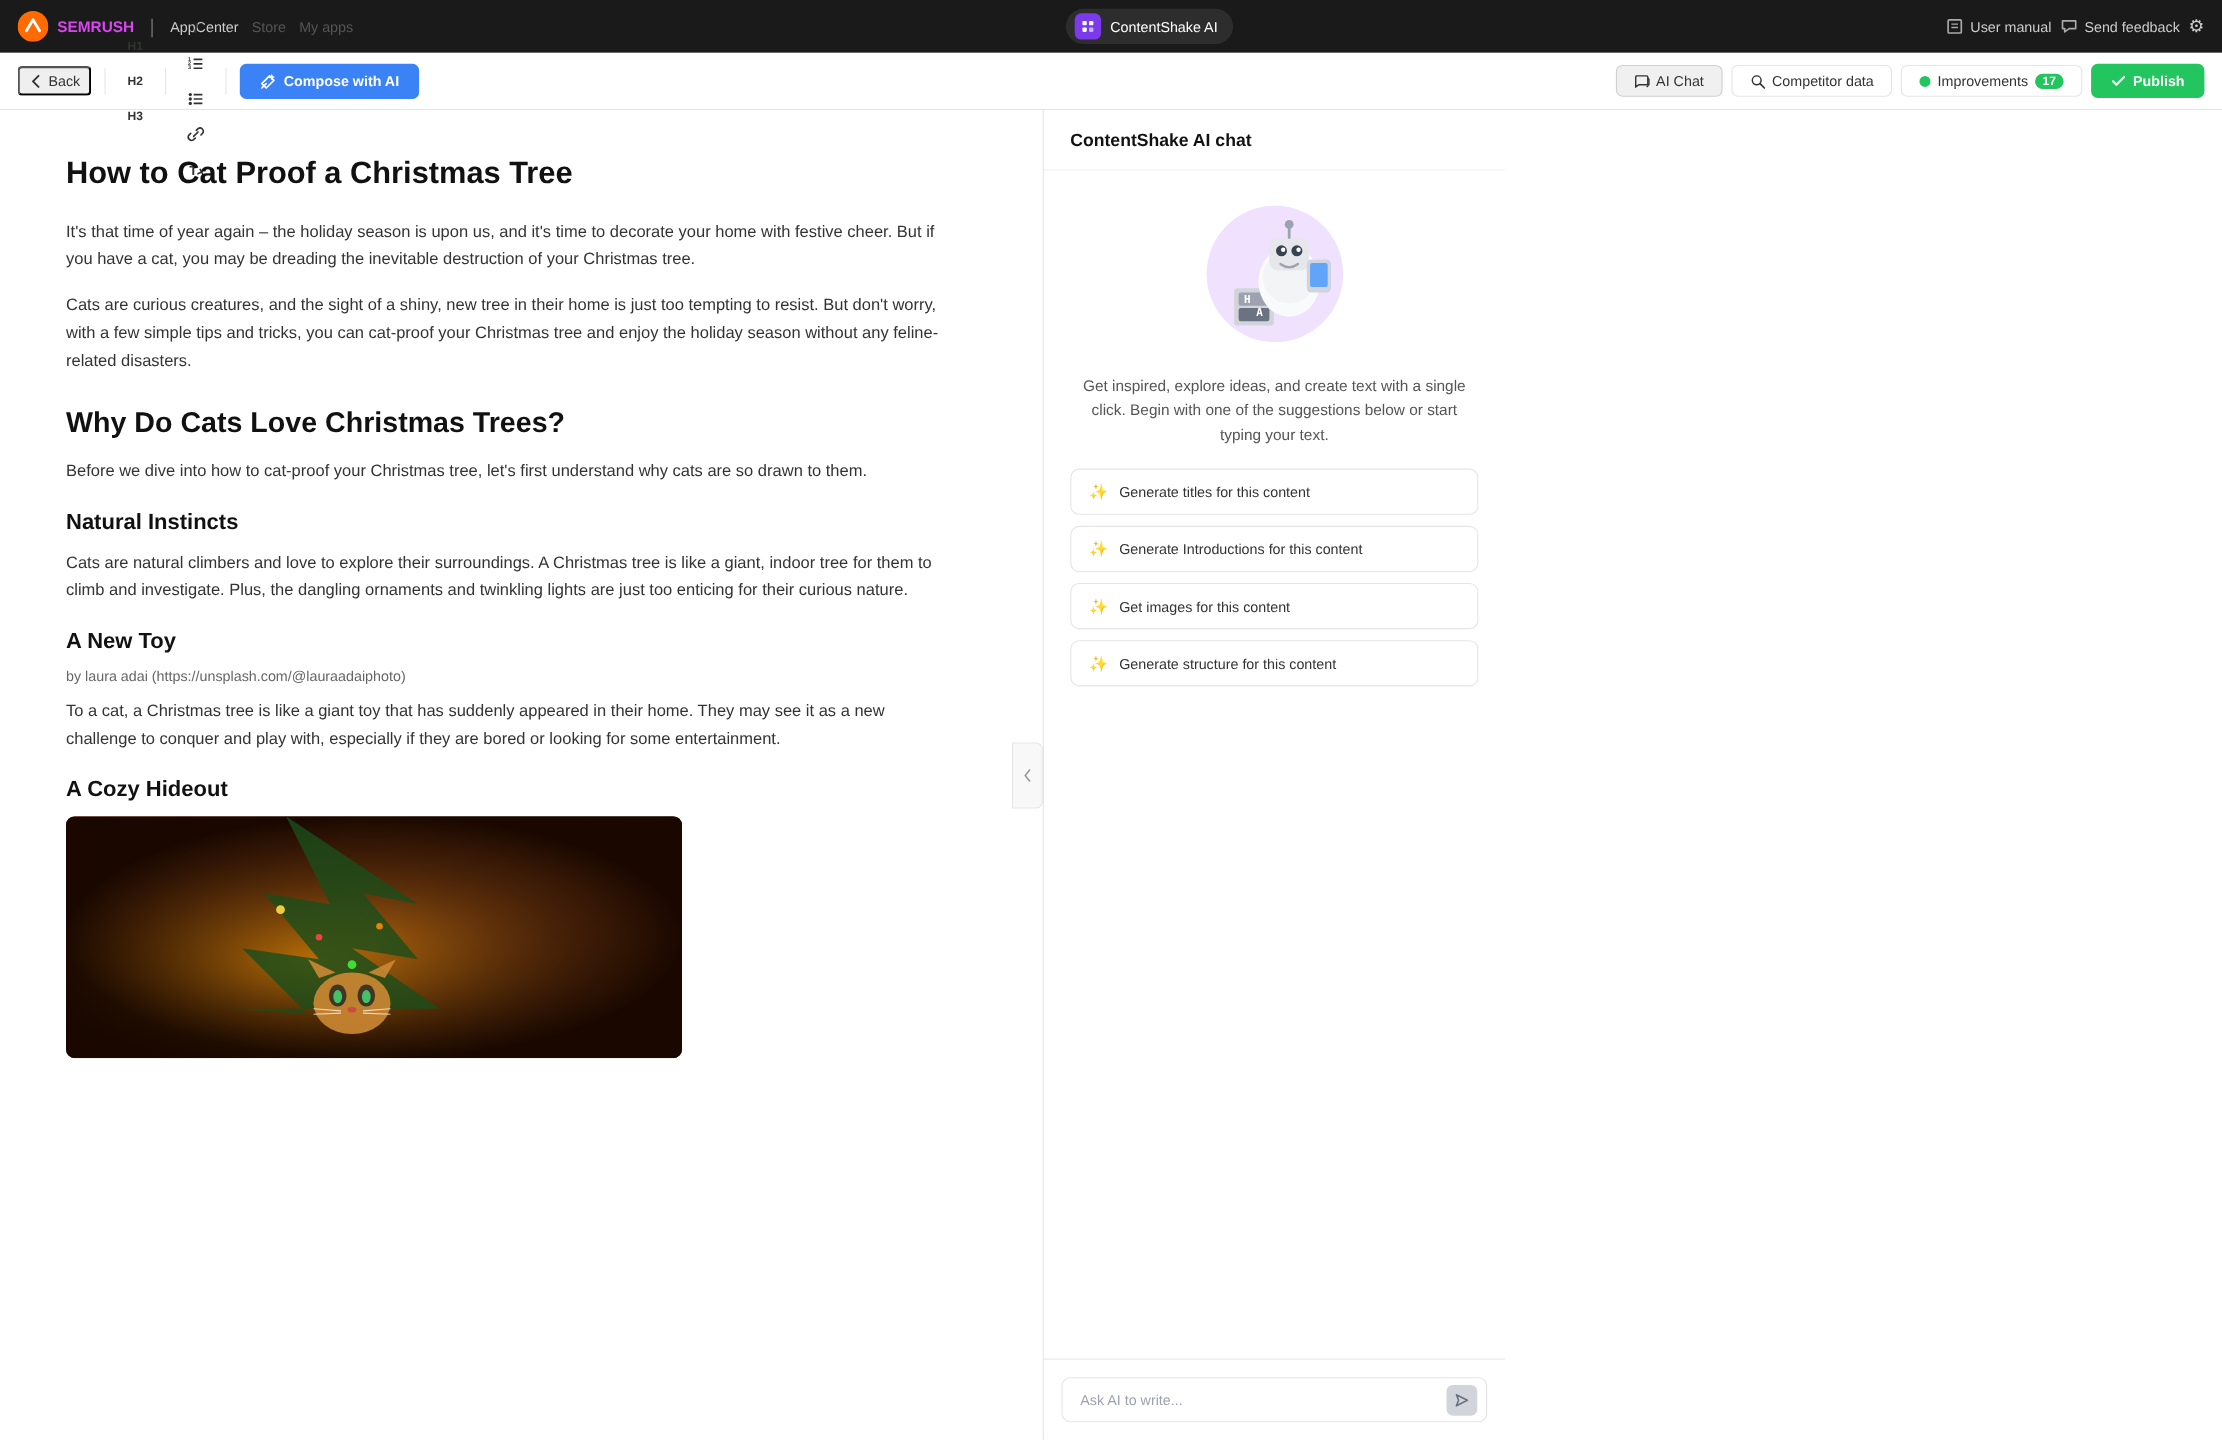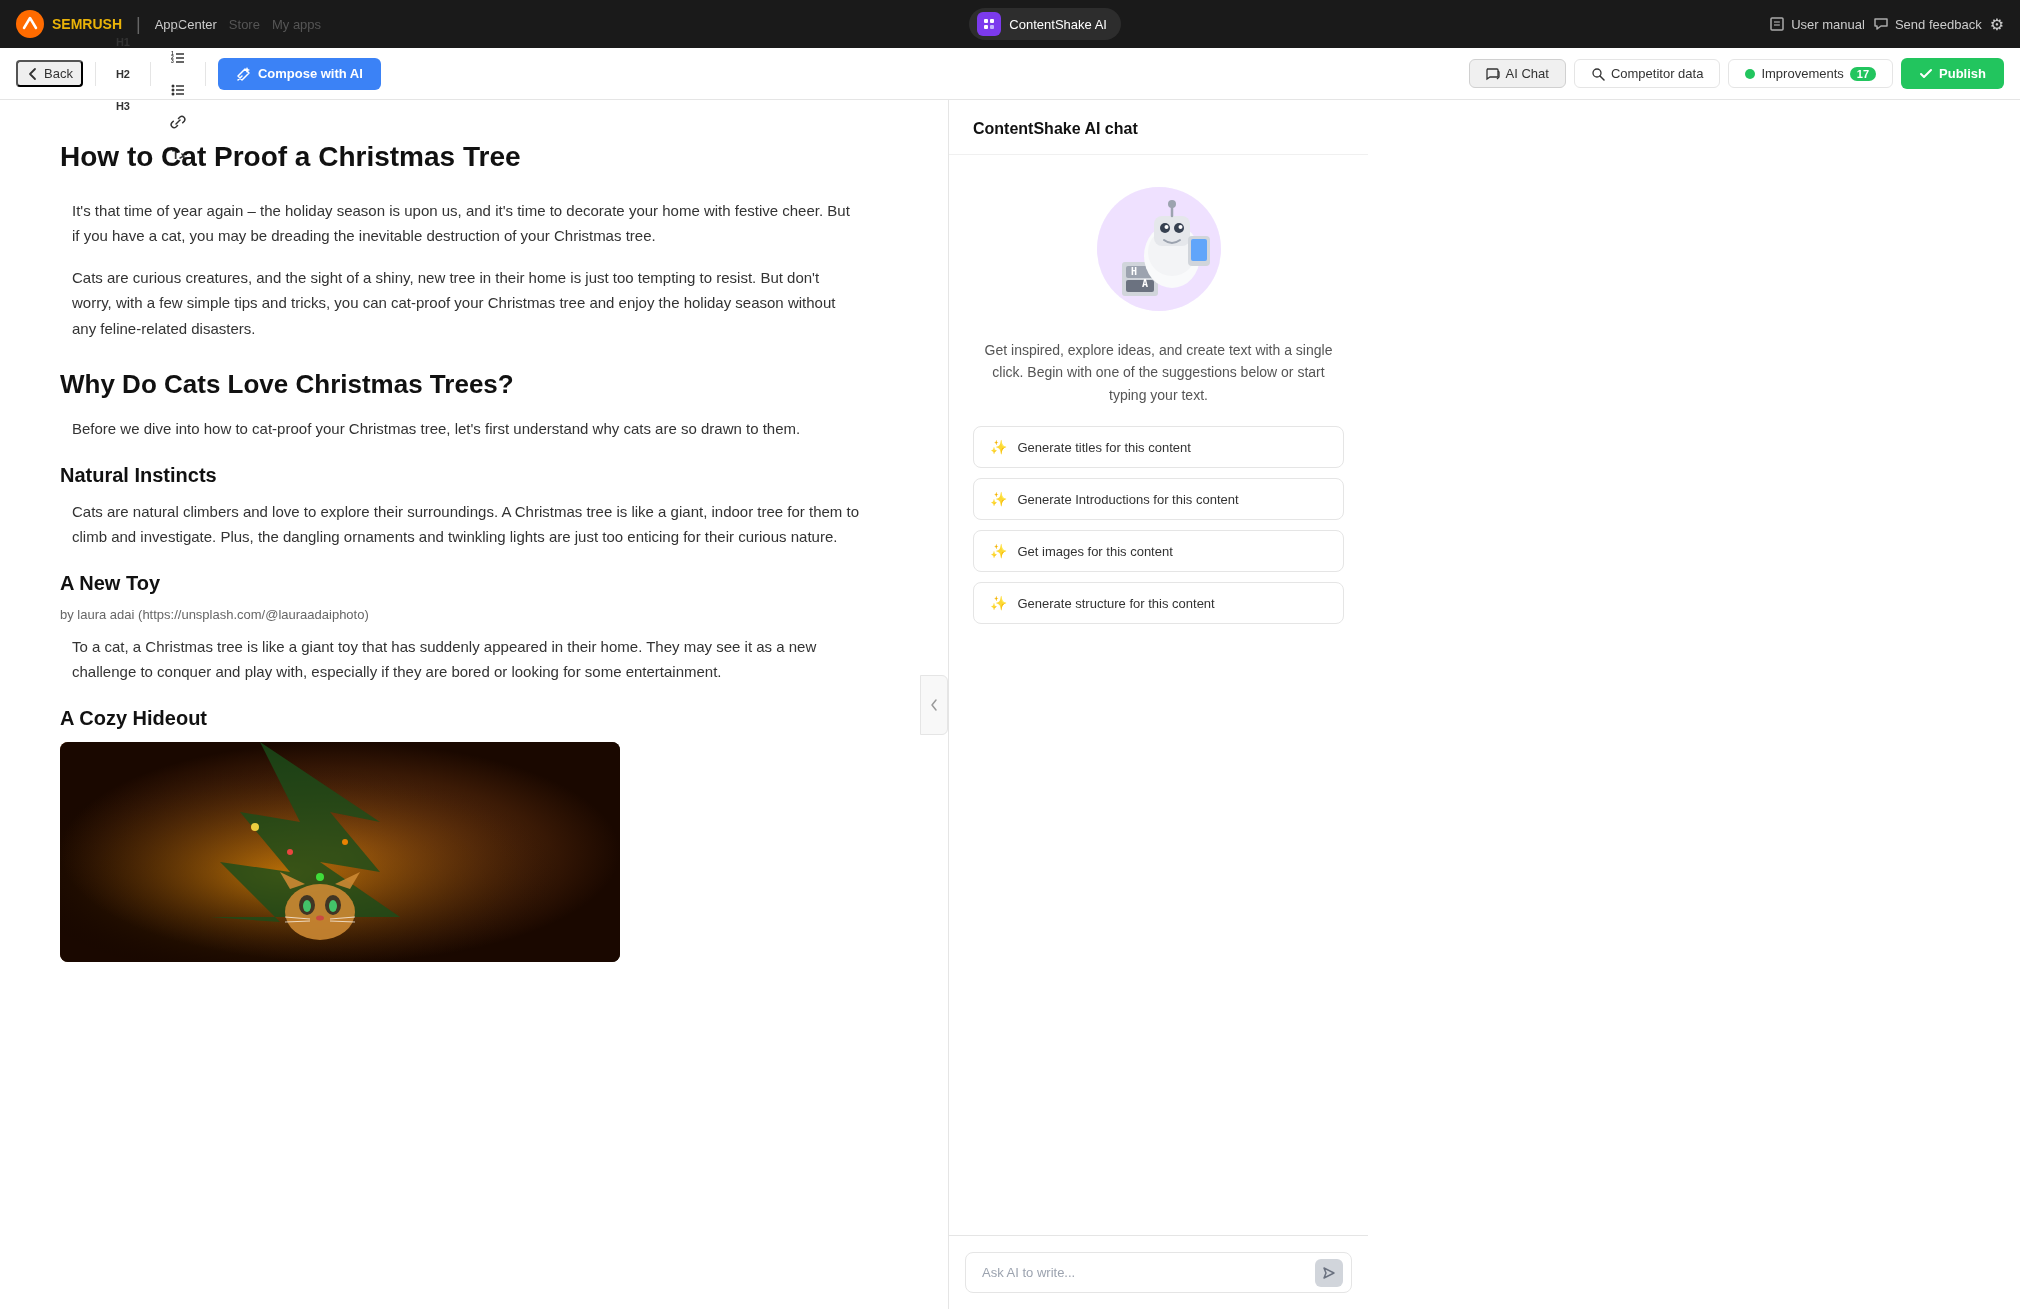--- a/index.html
+++ b/index.html
@@ -15,21 +15,21 @@
       padding: 0 16px;
       gap: 12px;
       flex-shrink: 0;
     }
     .nav-logo {
       display: flex;
       align-items: center;
       gap: 8px;
       font-size: 14px;
       font-weight: 600;
-      color: #eab308;
+      color: #d946ef;
     }
     .semrush-logo {
       width: 28px;
       height: 28px;
     }
     .nav-divider {
       color: #666;
       font-size: 18px;
       margin: 0 2px;
     }
@@ -215,21 +215,20 @@
       font-weight: 800;
       color: #111;
       line-height: 1.2;
       margin-bottom: 24px;
     }
     .article-para {
       font-size: 15px;
       line-height: 1.7;
       color: #333;
       margin-bottom: 16px;
-      margin-left: 12px;
     }
     .article-h2 {
       font-size: 26px;
       font-weight: 700;
       color: #111;
       margin: 28px 0 16px;
     }
     .article-h3 {
       font-size: 20px;
       font-weight: 700;

